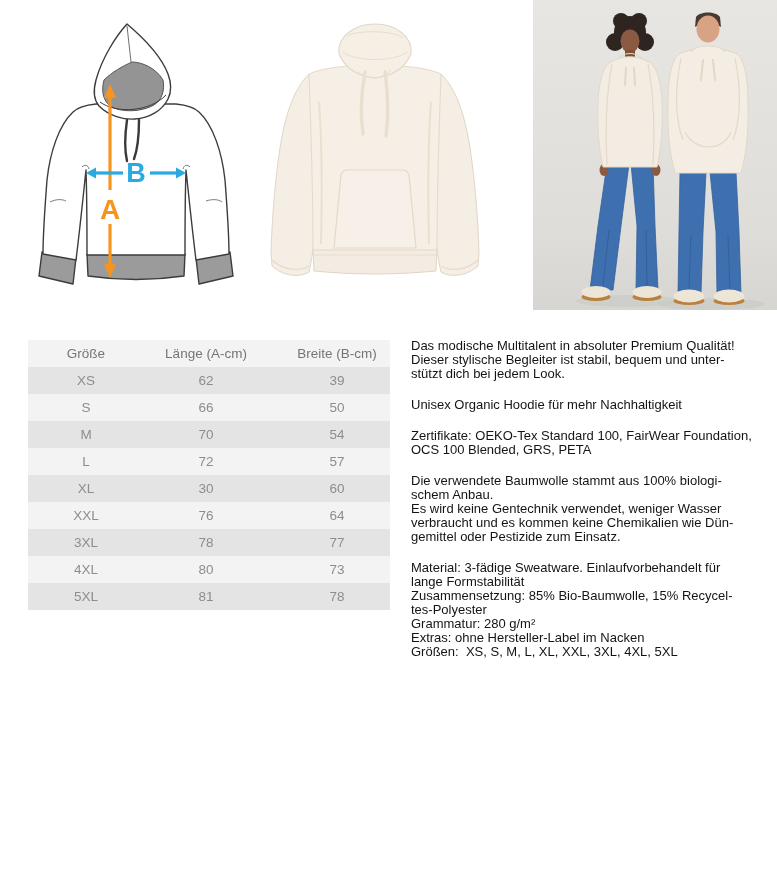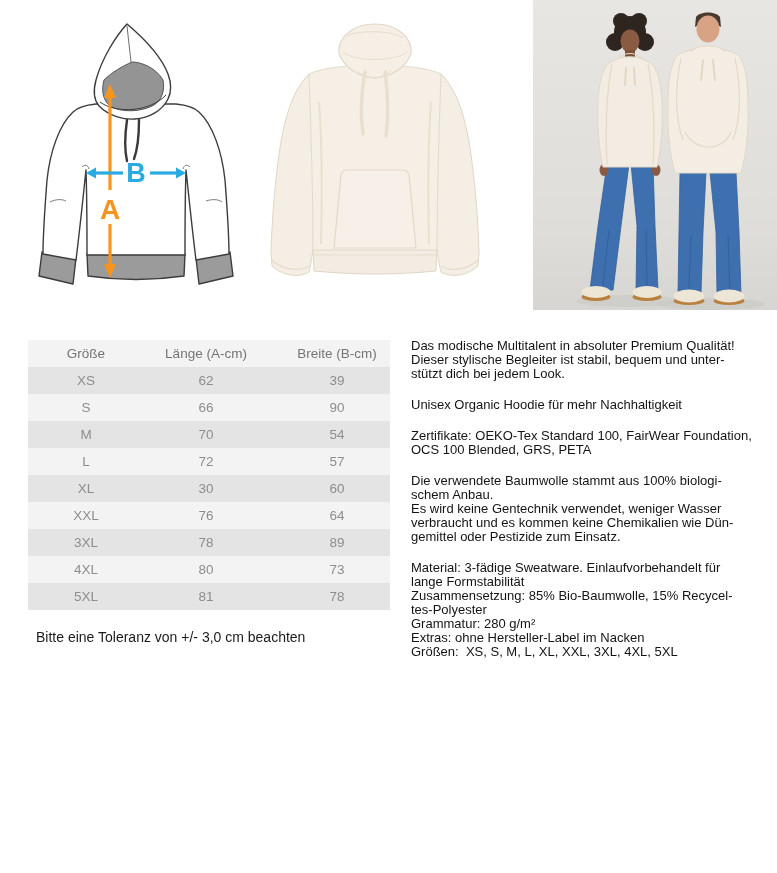--- a/index.html
+++ b/index.html
@@ -238,21 +238,21 @@
     </thead>
     <tbody>
         <tr>
           <td>XS</td>
           <td>62</td>
           <td>39</td>
         </tr>
         <tr>
           <td>S</td>
           <td>66</td>
-          <td>90</td>
+          <td>50</td>
         </tr>
         <tr>
           <td>M</td>
           <td>70</td>
           <td>54</td>
         </tr>
         <tr>
           <td>L</td>
           <td>72</td>
           <td>57</td>
@@ -263,36 +263,35 @@
           <td>60</td>
         </tr>
         <tr>
           <td>XXL</td>
           <td>76</td>
           <td>64</td>
         </tr>
         <tr>
           <td>3XL</td>
           <td>78</td>
-          <td>89</td>
+          <td>77</td>
         </tr>
         <tr>
           <td>4XL</td>
           <td>80</td>
           <td>73</td>
         </tr>
         <tr>
           <td>5XL</td>
           <td>81</td>
           <td>78</td>
         </tr>
       </tbody>
   </table>
 
-  <div class="tolerance-note">Bitte eine Toleranz von +/- 3,0 cm beachten</div>
 
   <div class="description">
       <p>Das modische Multitalent in absoluter Premium Qualität!
 Dieser stylische Begleiter ist stabil, bequem und unter-
 stützt dich bei jedem Look.</p>
       <p>Unisex Organic Hoodie für mehr Nachhaltigkeit</p>
       <p>Zertifikate: OEKO-Tex Standard 100, FairWear Foundation,
 OCS 100 Blended, GRS, PETA</p>
       <p>Die verwendete Baumwolle stammt aus 100% biologi-
 schem Anbau.

